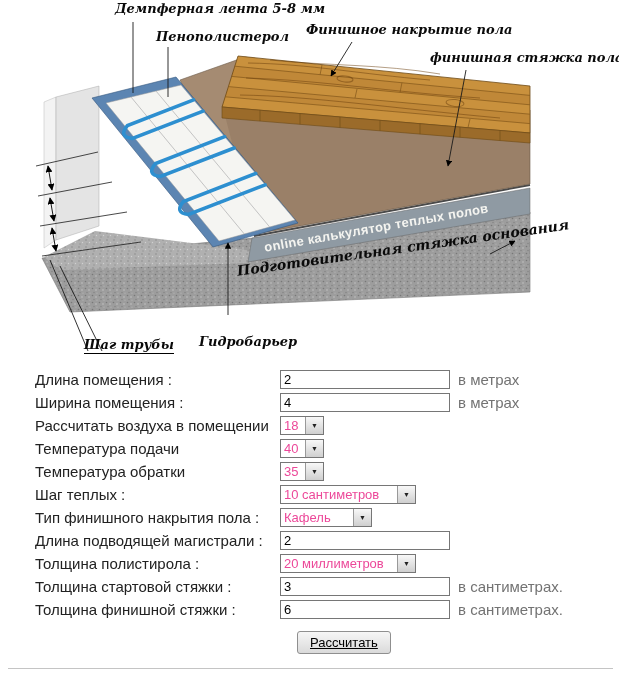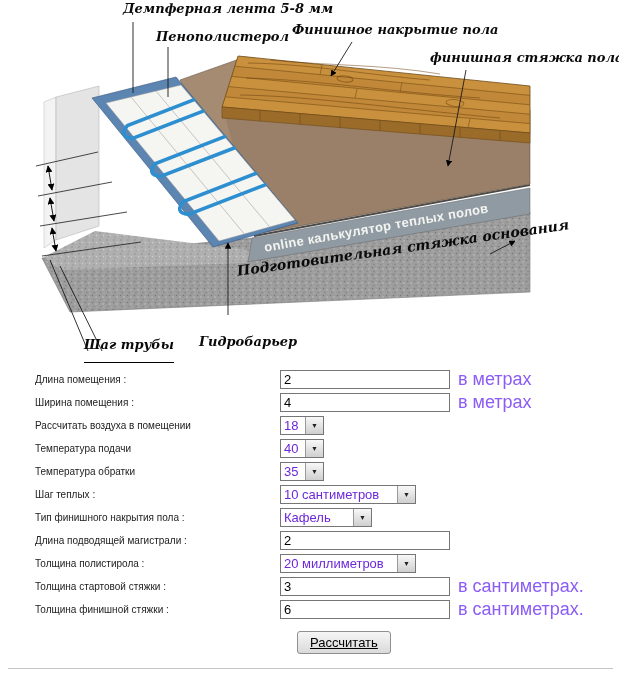--- a/index.html
+++ b/index.html
@@ -7,45 +7,45 @@
     width:619px;height:700px;background:#fff;position:relative;overflow:hidden;
     font-family:"Liberation Sans",sans-serif;
   }
   .diagram{position:relative;width:619px;height:362px;}
   .diagram svg{position:absolute;left:0;top:0;}
   .dlabel{
     position:absolute;font:700 italic 13px "DejaVu Serif",serif;
     color:#0a0a0a;white-space:nowrap;
   }
   .dlabel.big{font-size:14px;}
-  .underlined{border-bottom:1px solid #000;padding-bottom:10px;}
+  .underlined{border-bottom:1px solid #000;padding-bottom:1px;}
   .wmark{
     position:absolute;font:700 13px "Liberation Sans",sans-serif;color:#f4f4f0;
     white-space:nowrap;letter-spacing:.3px;
     transform:rotate(-10deg);transform-origin:left top;
   }
   .rot{transform:rotate(-8deg);transform-origin:left top;}
   .form{padding:6px 0 0 35px;}
   .row{display:flex;align-items:center;height:23px;}
-  .lbl{flex:0 0 245px;font-size:10px;color:#222;}
+  .lbl{flex:0 0 245px;font-size:15px;color:#222;}
   .txt{
     width:170px;height:19px;box-sizing:border-box;border:1px solid #767676;
     font:13px "Liberation Sans",sans-serif;padding:1px 3px;background:#fff;color:#000;
   }
   .sel{
     display:inline-flex;height:19px;box-sizing:border-box;border:1px solid #767676;
     background:#fff;align-items:stretch;
   }
-  .sel .st{flex:1;font:13px/17px "Liberation Sans",sans-serif;padding:0 3px;color:#6d28d9;overflow:hidden;}
+  .sel .st{flex:1;font:13px/17px "Liberation Sans",sans-serif;padding:0 3px;color:#ec4899;overflow:hidden;}
   .sel .sb{
     width:17px;border-left:1px solid #999;display:flex;align-items:center;justify-content:center;
     background:linear-gradient(#f8f8f8,#cfcfcf);font-size:7px;color:#222;
   }
   .sel.sm{width:44px}.sel.md{width:92px}.sel.lg{width:136px}
-  .suffix{margin-left:8px;font-size:18px;color:#8b5cf6;white-space:nowrap;}
+  .suffix{margin-left:8px;font-size:15px;color:#737373;white-space:nowrap;}
   .btn{
     margin:10px 0 0 262px;font:13px "Liberation Sans",sans-serif;color:#000;
     padding:3px 12px;background:linear-gradient(#f6f6f6,#dadada);
     border:1px solid #8f8f8f;border-radius:3px;text-decoration:underline;
   }
   .bottom-line{margin:14px 0 0 8px;width:605px;border-top:1px solid #c4c4c4;height:0;}
 </style>
 </head>
 <body>
 
@@ -153,23 +153,23 @@
       <line x1="168" y1="47" x2="168" y2="97"></line>
       <line x1="352" y1="42" x2="331" y2="76" marker-end="url(#arr)"></line>
       <line x1="466" y1="70" x2="448" y2="166" marker-end="url(#arr)"></line>
       <line x1="228" y1="315" x2="228" y2="243" marker-end="url(#arr)"></line>
       <line x1="490" y1="254" x2="515" y2="241" marker-end="url(#arr)"></line>
       <line x1="88" y1="351" x2="50" y2="260"></line>
       <line x1="102" y1="351" x2="60" y2="266"></line>
     </g>
   </svg>
 
-  <div class="dlabel" style="left:123px;top:1px">Демпферная лента 5-8 мм</div>
+  <div class="dlabel" style="left:115px;top:1px">Демпферная лента 5-8 мм</div>
   <div class="dlabel" style="left:156px;top:29px">Пенополистерол</div>
-  <div class="dlabel" style="left:292px;top:22px">Финишное накрытие пола</div>
+  <div class="dlabel" style="left:306px;top:22px">Финишное накрытие пола</div>
   <div class="dlabel" style="left:430px;top:50px">финишная стяжка пола</div>
   <div class="wmark" style="left:263px;top:240px">online калькулятор теплых полов</div>
   <div class="dlabel big rot" style="left:236px;top:263px">Подготовительная стяжка основания</div>
   <div class="dlabel" style="left:199px;top:334px">Гидробарьер</div>
   <div class="dlabel" style="left:84px;top:337px"><span class="underlined">Шаг трубы</span></div>
 </div>
 
 <div class="form">
 
   <div class="row">

